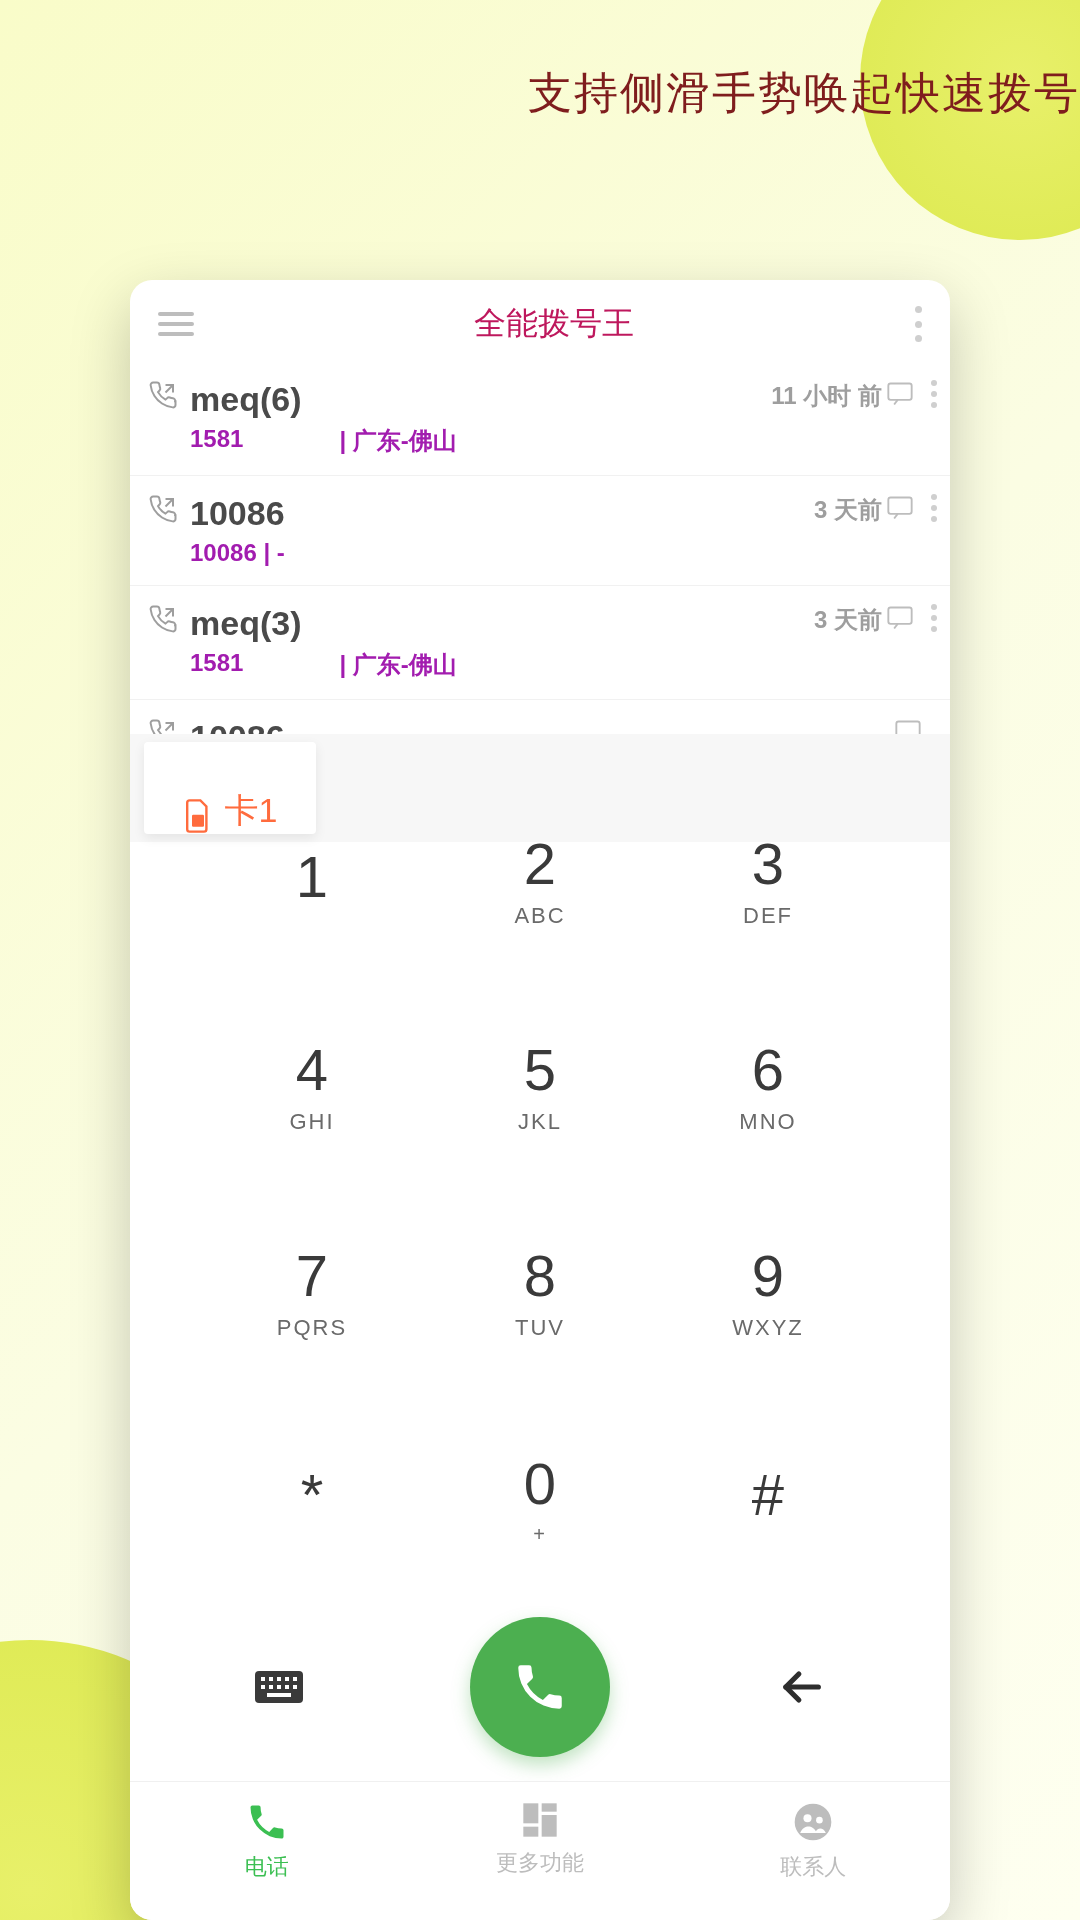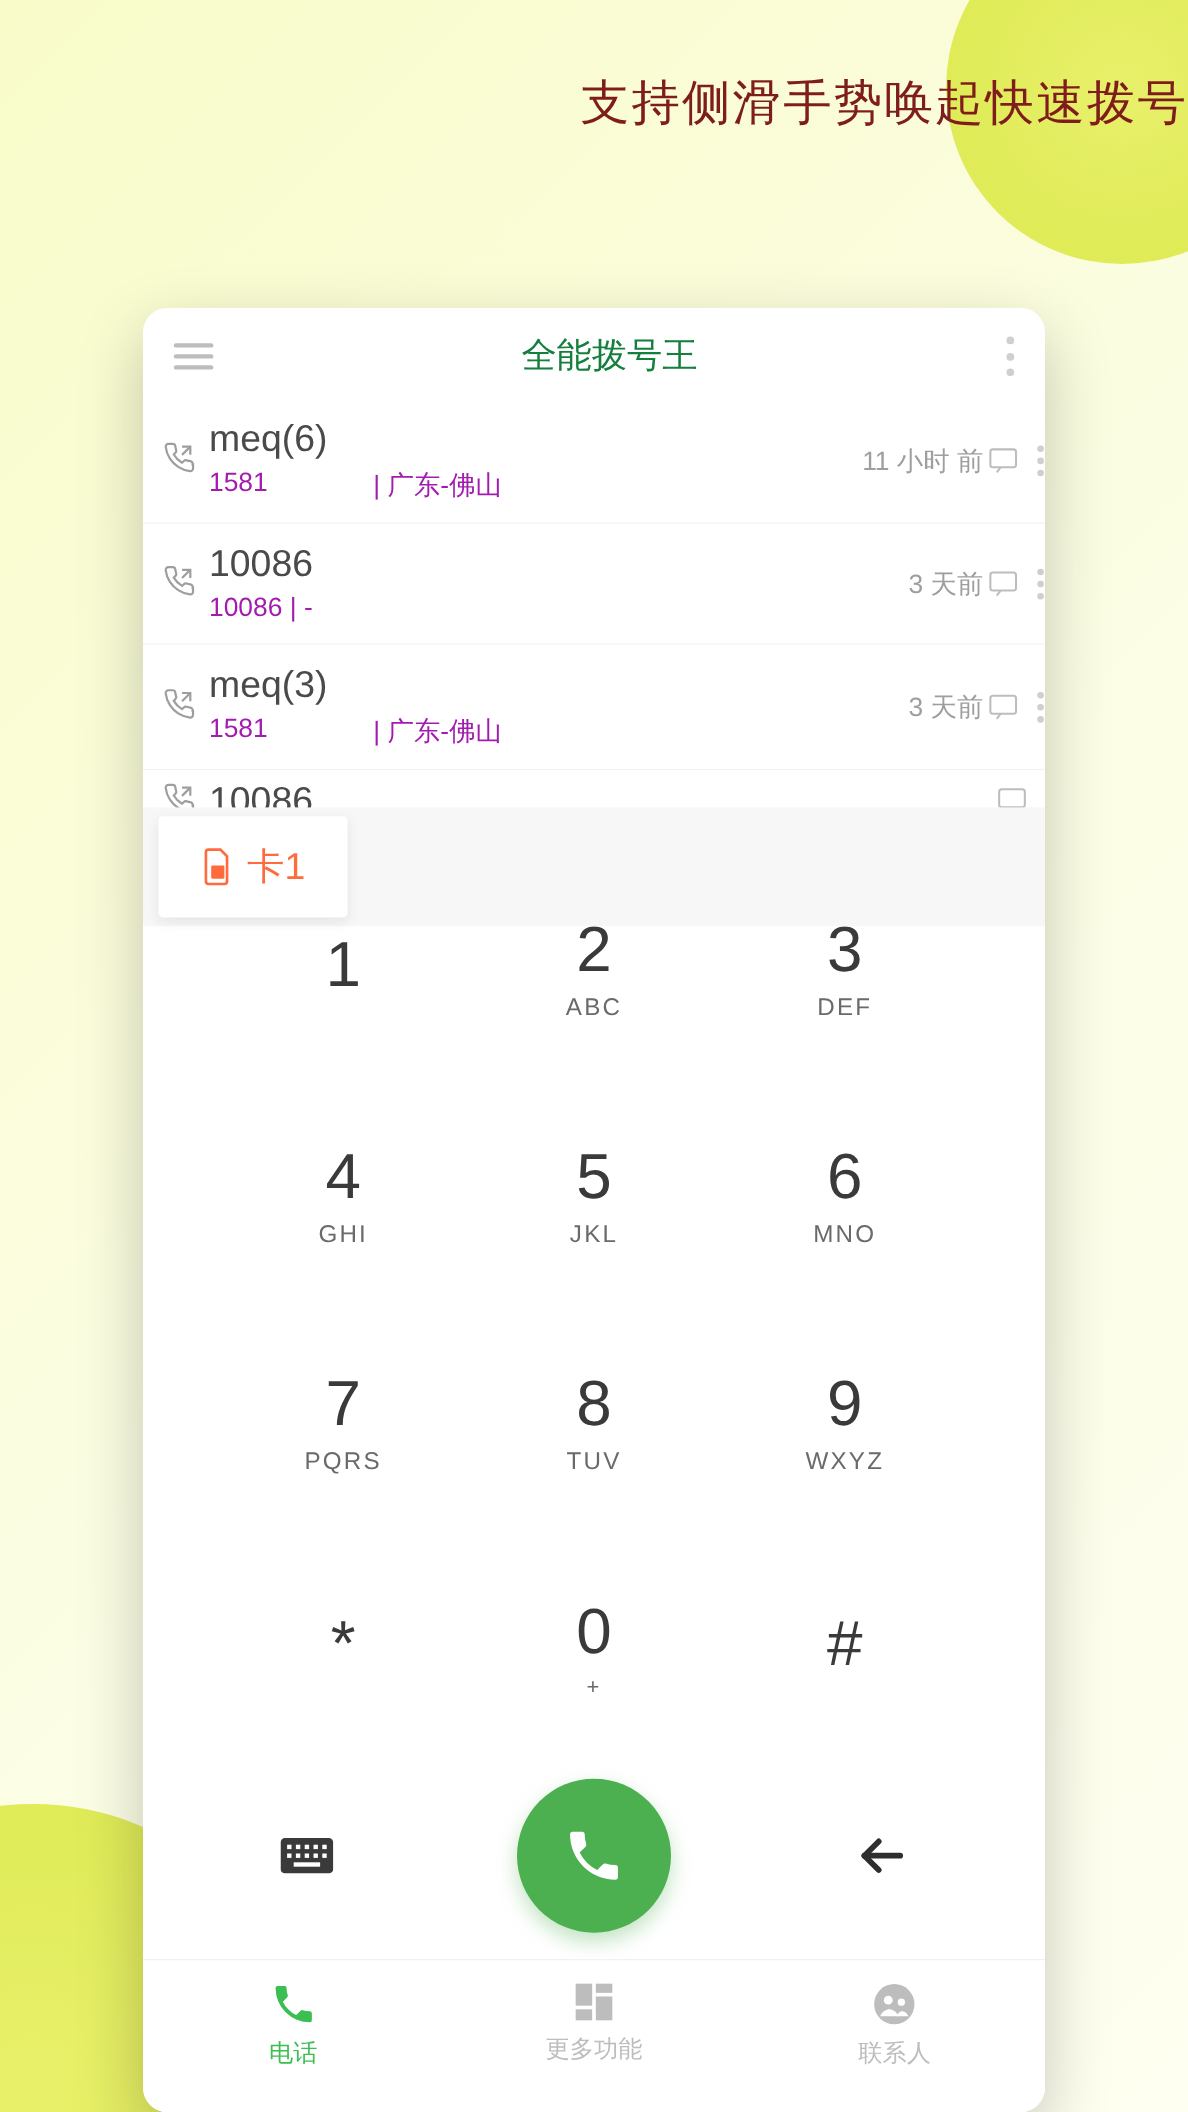--- a/index.html
+++ b/index.html
@@ -76,35 +76,36 @@
     display: flex;
     align-items: center;
     justify-content: space-between;
     padding: 22px 28px 16px;
   }
   .hamburger {
     width: 36px; height: 24px;
     display: flex; flex-direction: column; justify-content: space-between;
   }
   .hamburger span { height: 4px; background: #bdbdbd; border-radius: 2px; }
-  .toolbar-title { font-size: 32px; color: #15803d; }
+  .toolbar-title { font-size: 32px; color: #be185d; }
   .dots-v {
     width: 8px; height: 36px;
     display: flex; flex-direction: column; justify-content: space-between; align-items: center;
   }
   .dots-v span { width: 7px; height: 7px; background: #cfcfcf; border-radius: 50%; }
 
   
   .list { flex: 0 0 auto; }
   .row {
     display: flex;
-    align-items: center;
-    padding: 18px 0 18px 18px;
+    align-items: flex-start;
+    padding: 18px 12px 18px 18px;
     border-bottom: 1px solid #f1f1f1;
     position: relative;
+    font-weight: bold;
   }
   .row.partial { height: 56px; overflow: hidden; border-bottom: none; }
   .row-icon {
     width: 42px; flex: 0 0 42px;
     color: #9e9e9e;
   }
   .row-main { flex: 1; min-width: 0; display: flex; flex-direction: column; }
   .row-name { font-size: 34px; color: #4a4a4a; }
   .row-sub { display: flex; gap: 96px; font-size: 24px; color: #a21caf; margin-top: 6px; }
   .row-time { font-size: 24px; color: #9e9e9e; margin-right: 2px; }
@@ -113,21 +114,21 @@
   .row-dots span { width: 6px; height: 6px; border-radius: 50%; background: #cfcfcf; }
 
   .sim-chip {
     position: absolute;
     left: 14px;
     top: 380px;
     width: 172px; height: 92px;
     background: #fff;
     border-radius: 4px;
     box-shadow: 0 4px 12px rgba(0,0,0,.08);
-    display: flex; align-items: center; justify-content: center;
+    display: flex; align-items: flex-end; justify-content: center;
     gap: 12px;
     color: #ff6b3d;
     font-size: 34px;
     z-index: 3;
   }
   .sim-chip svg { color: #ff6b3d; }
   .sim-strip {
     position: absolute;
     left: 0; right: 0;
     top: 372px;

